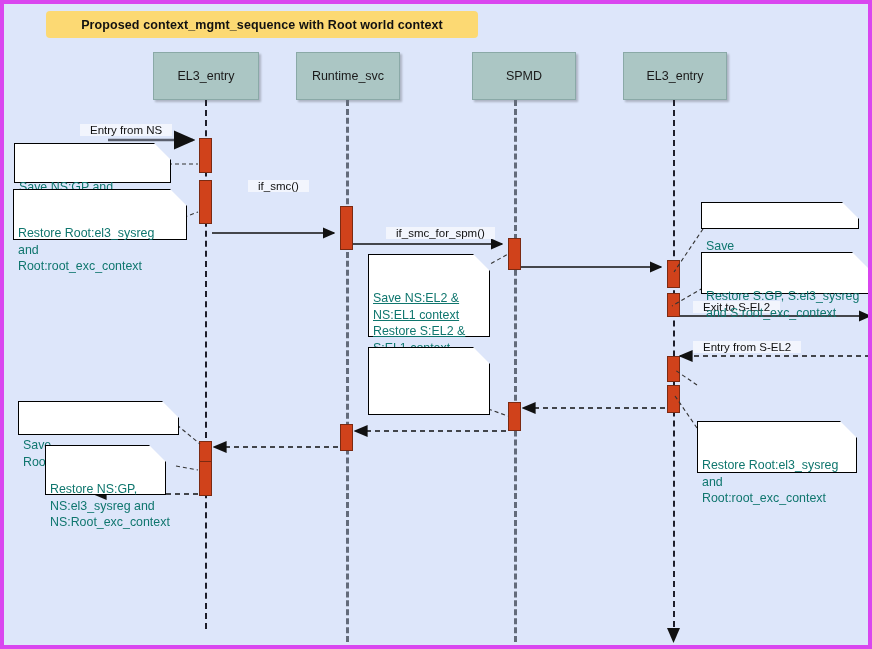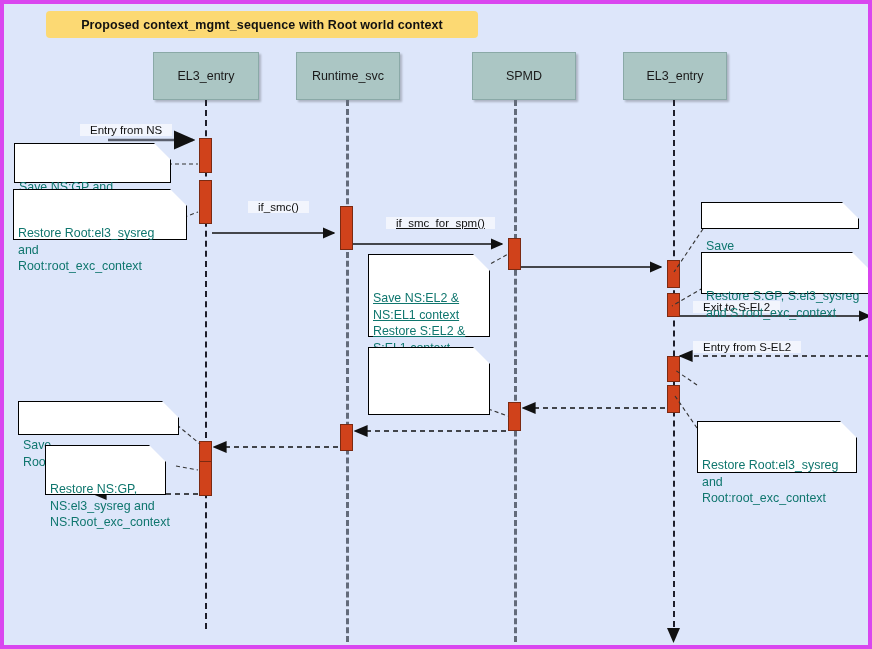--- a/index.html
+++ b/index.html
@@ -180,22 +180,22 @@
     <line x1="699" y1="225" x2="670" y2="268" stroke="#333333" stroke-width="1.1" stroke-dasharray="4,3"></line>
     <line x1="699" y1="284" x2="668" y2="302" stroke="#333333" stroke-width="1.1" stroke-dasharray="4,3"></line>
     <line x1="693" y1="381" x2="671" y2="366" stroke="#333333" stroke-width="1.1" stroke-dasharray="4,3"></line>
     <line x1="693" y1="424" x2="671" y2="392" stroke="#333333" stroke-width="1.1" stroke-dasharray="4,3"></line>
     <line x1="484" y1="405" x2="504" y2="412" stroke="#333333" stroke-width="1.1" stroke-dasharray="4,3"></line>
     <line x1="173" y1="421" x2="196" y2="440" stroke="#333333" stroke-width="1.1" stroke-dasharray="4,3"></line>
     <line x1="172" y1="462" x2="194" y2="466" stroke="#333333" stroke-width="1.1" stroke-dasharray="4,3"></line>
   </svg>
 
   <div class="msg-label" style="left:76px; top:120px;">Entry from NS</div>
-  <div class="msg-label" style="left:244px; top:197px;">if_smc()</div>
-  <div class="msg-label" style="left:382px; top:213px;text-decoration:underline;">if_smc_for_spm()</div>
+  <div class="msg-label" style="left:244px; top:176px;">if_smc()</div>
+  <div class="msg-label" style="left:382px; top:223px;">if_smc_for_spm()</div>
   <div class="msg-label" style="left:689px; top:297px;">Exit to S-EL2</div>
   <div class="msg-label" style="left:689px; top:337px;">Entry from S-EL2</div>
 
   <div class="note" style="left:10px; top:139px; width:157px; height:40px;">
     <span class="fold"></span>
     <span>Save NS:GP and
 NS:Root_exc_context</span>
   </div>
 
   <div class="note" style="left:9px; top:185px; width:174px; height:51px;">

